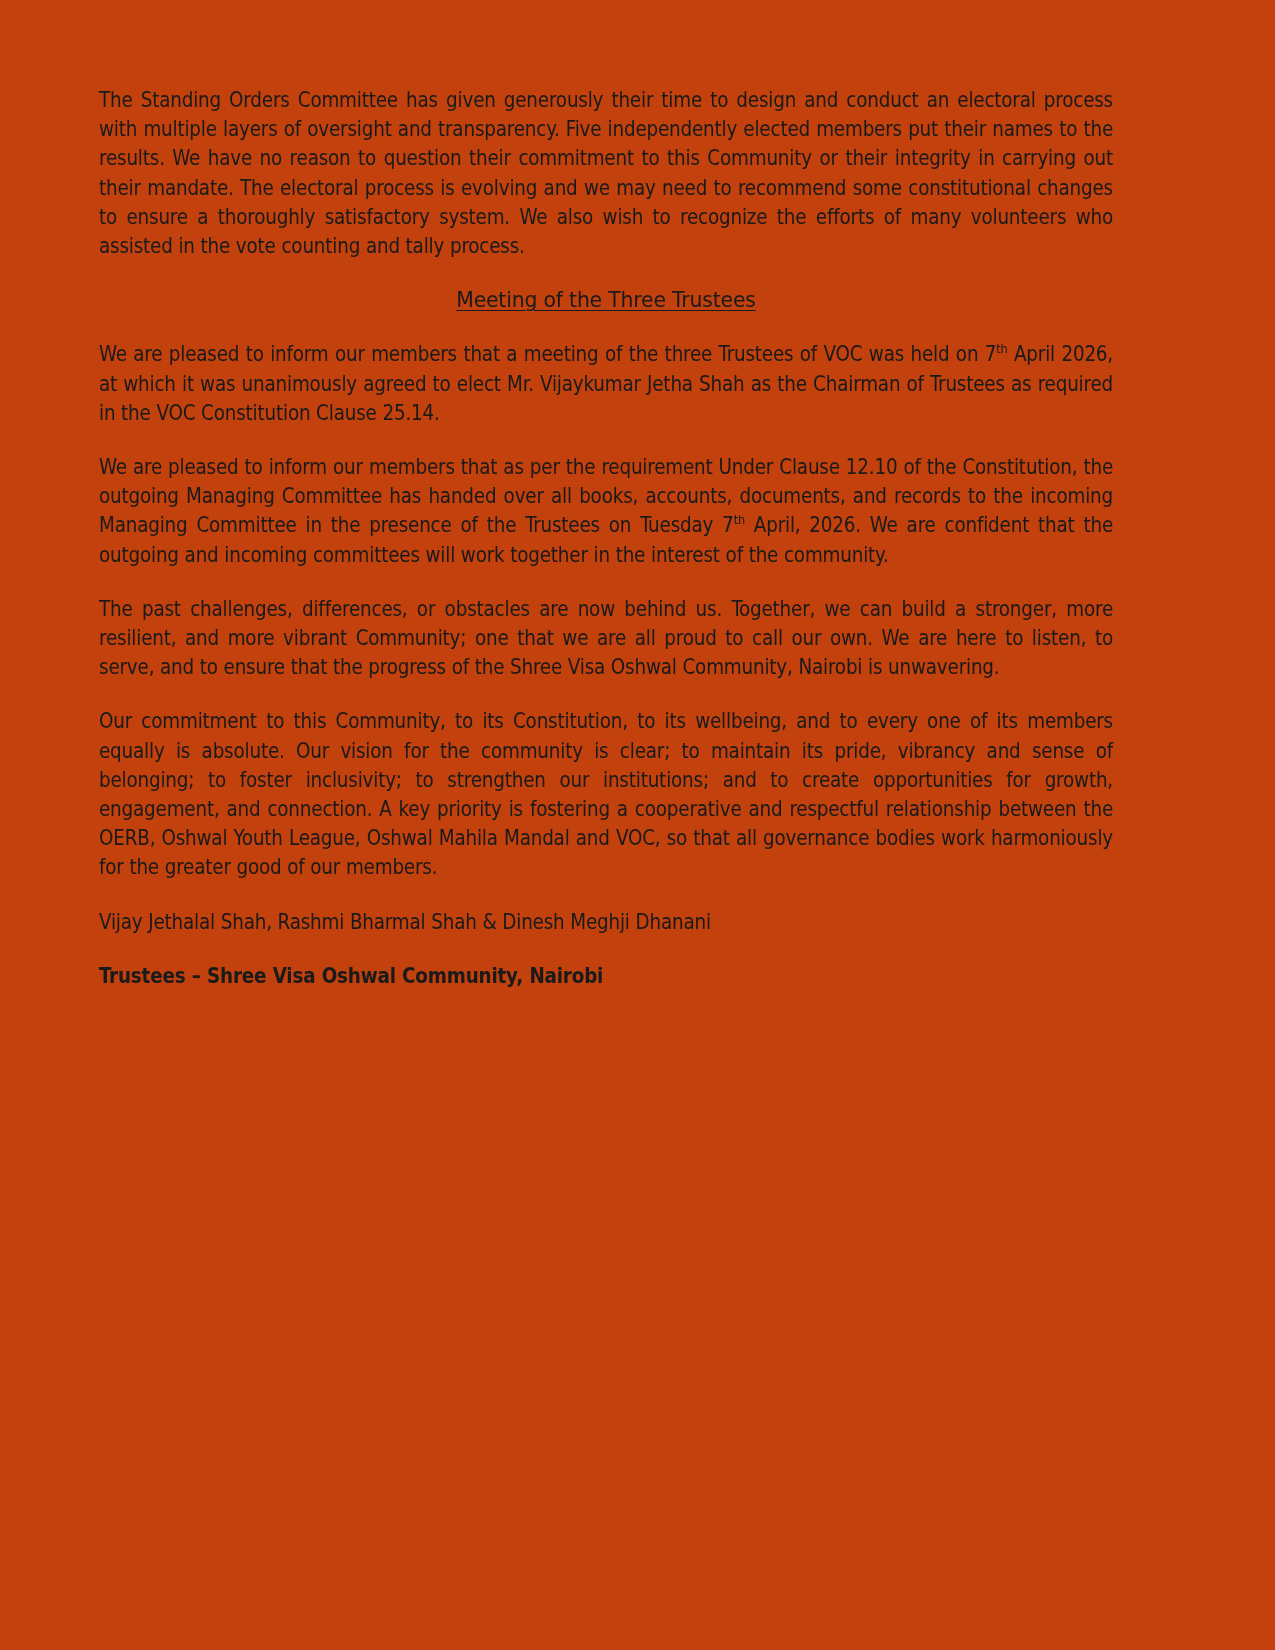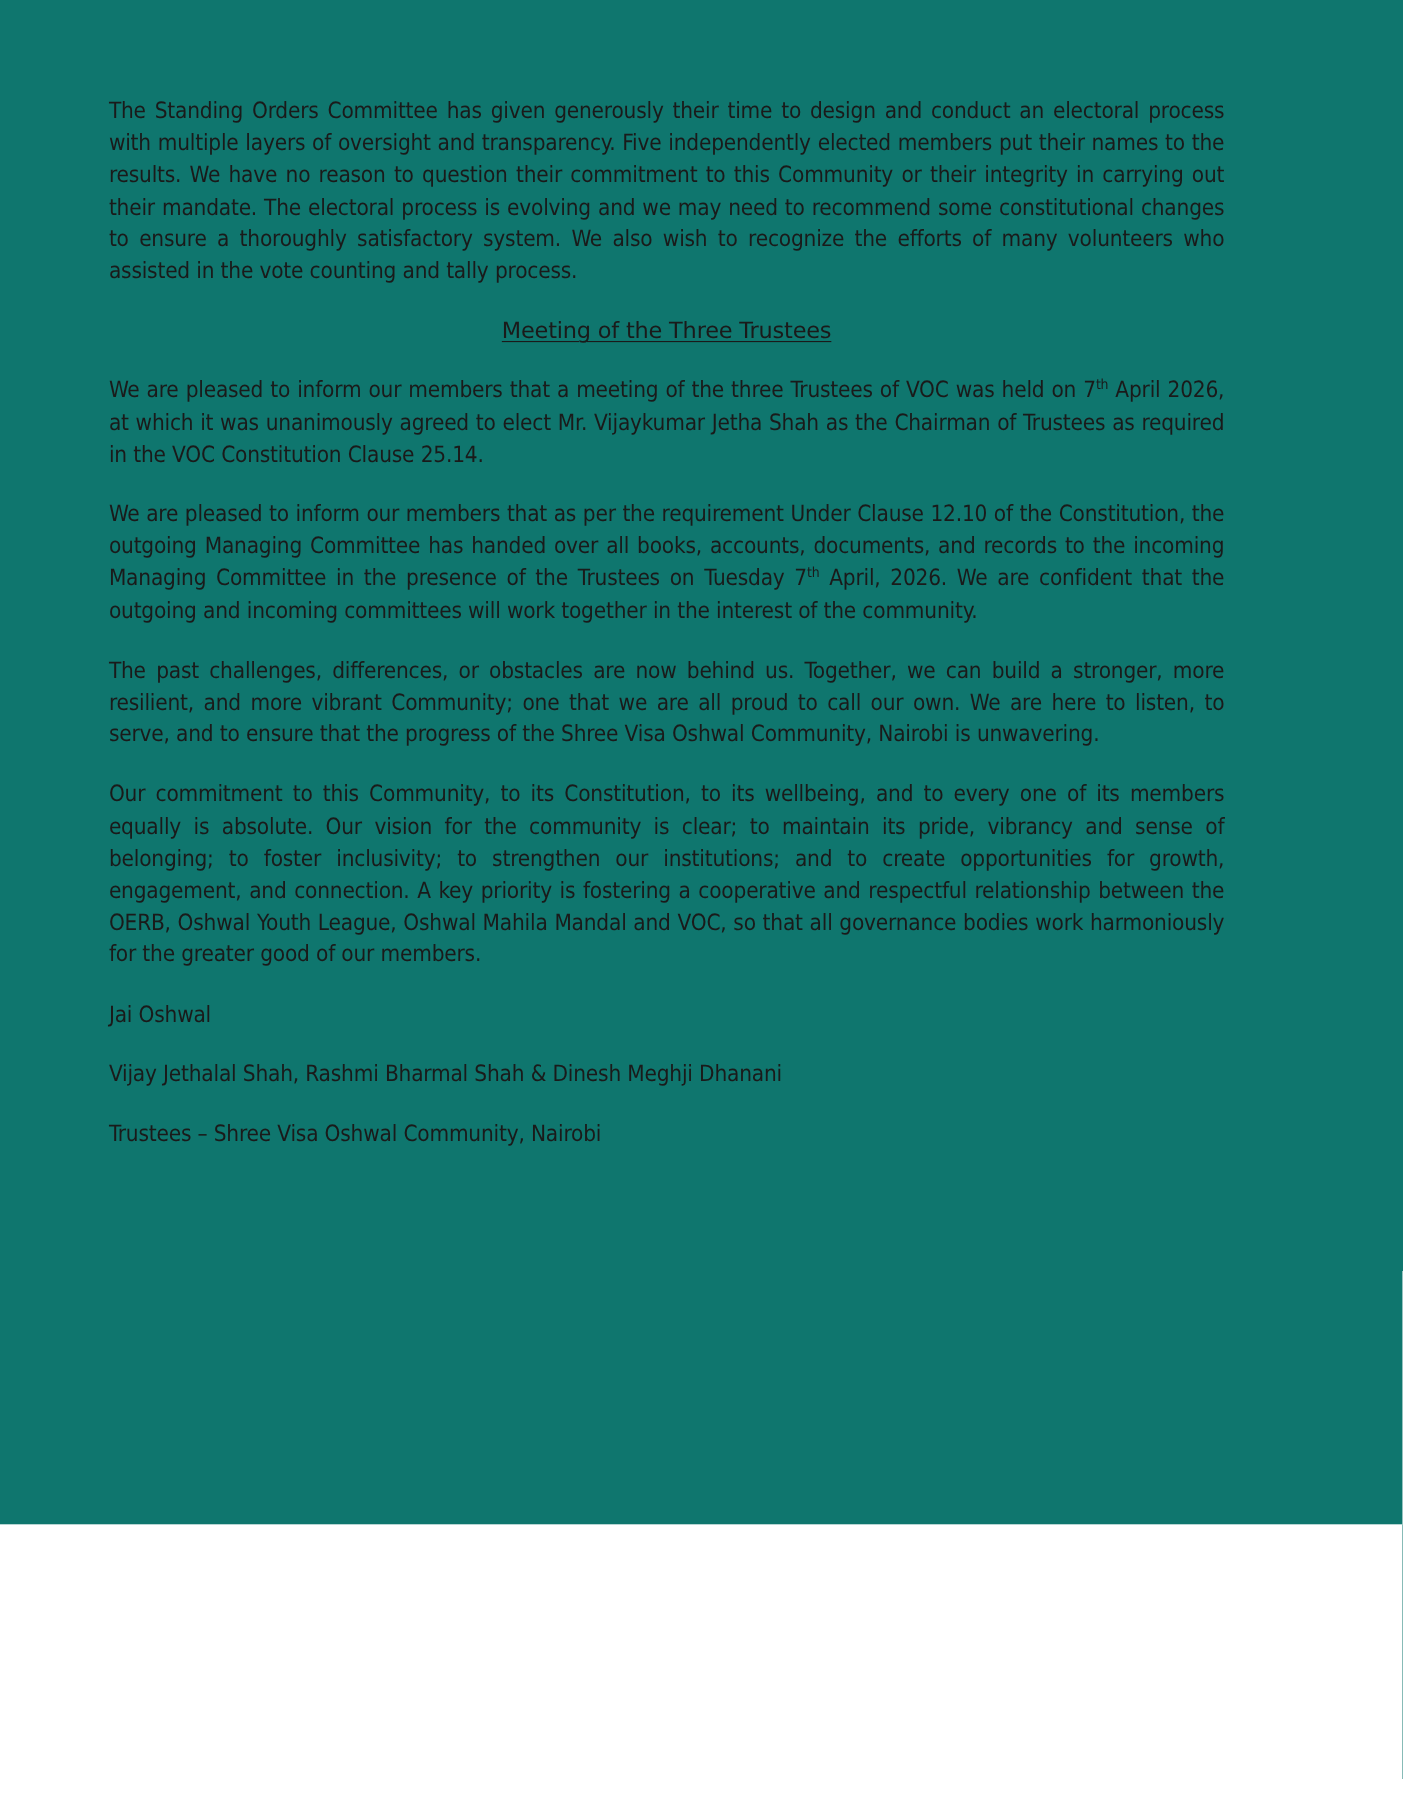--- a/index.html
+++ b/index.html
@@ -7,23 +7,23 @@
     margin: 0;
     padding: 0;
     background: #ffffff;
   }
   body {
     font-family: "DejaVu Sans", sans-serif;
   }
   .page {
     position: relative;
     width: 1275px;
-    height: 1386px;
+    height: 1650px;
     margin: 0 auto;
-    background: #0f766e;
+    background: #c2410c;
     box-sizing: border-box;
     overflow: hidden;
   }
   .content {
     position: absolute;
     left: 99px;
     top: 86px;
     width: 1014px;
   }
   .para {
@@ -33,20 +33,21 @@
     color: #1a1a1a;
     text-align: justify;
     text-justify: inter-word;
     margin: 0 0 25px 0;
     letter-spacing: -0.18px;
     word-spacing: 0.1px;
     font-stretch: condensed;
   }
   .para:last-child {
     margin-bottom: 0;
+    font-weight: bold;
   }
   .heading {
     font-family: "DejaVu Sans", sans-serif;
     font-size: 20.4px;
     line-height: 29.2px;
     color: #1a1a1a;
     text-align: center;
     margin: 0 0 25px 0;
     letter-spacing: -0.18px;
     text-decoration: underline;
@@ -75,20 +76,19 @@
     <p class="para"><span>We are pleased to inform our members that a meeting of the three Trustees of VOC was held on 7</span><sup>th</sup><span> April 2026, at which it was unanimously agreed to elect Mr. Vijaykumar Jetha Shah as the Chairman of Trustees as required in the VOC Constitution Clause 25.14.</span></p>
 
 
     <p class="para"><span>We are pleased to inform our members that as per the requirement Under Clause 12.10 of the Constitution, the outgoing Managing Committee has handed over all books, accounts, documents, and records to the incoming Managing Committee in the presence of the Trustees on Tuesday 7</span><sup>th</sup><span> April, 2026. We are confident that the outgoing and incoming committees will work together in the interest of the community.</span></p>
 
 
     <p class="para">The past challenges, differences, or obstacles are now behind us. Together, we can build a stronger, more resilient, and more vibrant Community; one that we are all proud to call our own. We are here to listen, to serve, and to ensure that the progress of the Shree Visa Oshwal Community, Nairobi is unwavering.</p>
 
     <p class="para">Our commitment to this Community, to its Constitution, to its wellbeing, and to every one of its members equally is absolute. Our vision for the community is clear; to maintain its pride, vibrancy and sense of belonging; to foster inclusivity; to strengthen our institutions; and to create opportunities for growth, engagement, and connection. A key priority is fostering a cooperative and respectful relationship between the OERB, Oshwal Youth League, Oshwal Mahila Mandal  and VOC, so that all governance bodies work harmoniously for the greater good of our members.</p>
 
-    <p class="para sig">Jai Oshwal</p>
 
     <p class="para sig">Vijay Jethalal Shah, Rashmi Bharmal Shah &amp; Dinesh Meghji Dhanani</p>
 
     <p class="para sig">Trustees – Shree Visa Oshwal Community, Nairobi</p>
 
   </div>
 </div>
 
 </body></html>

